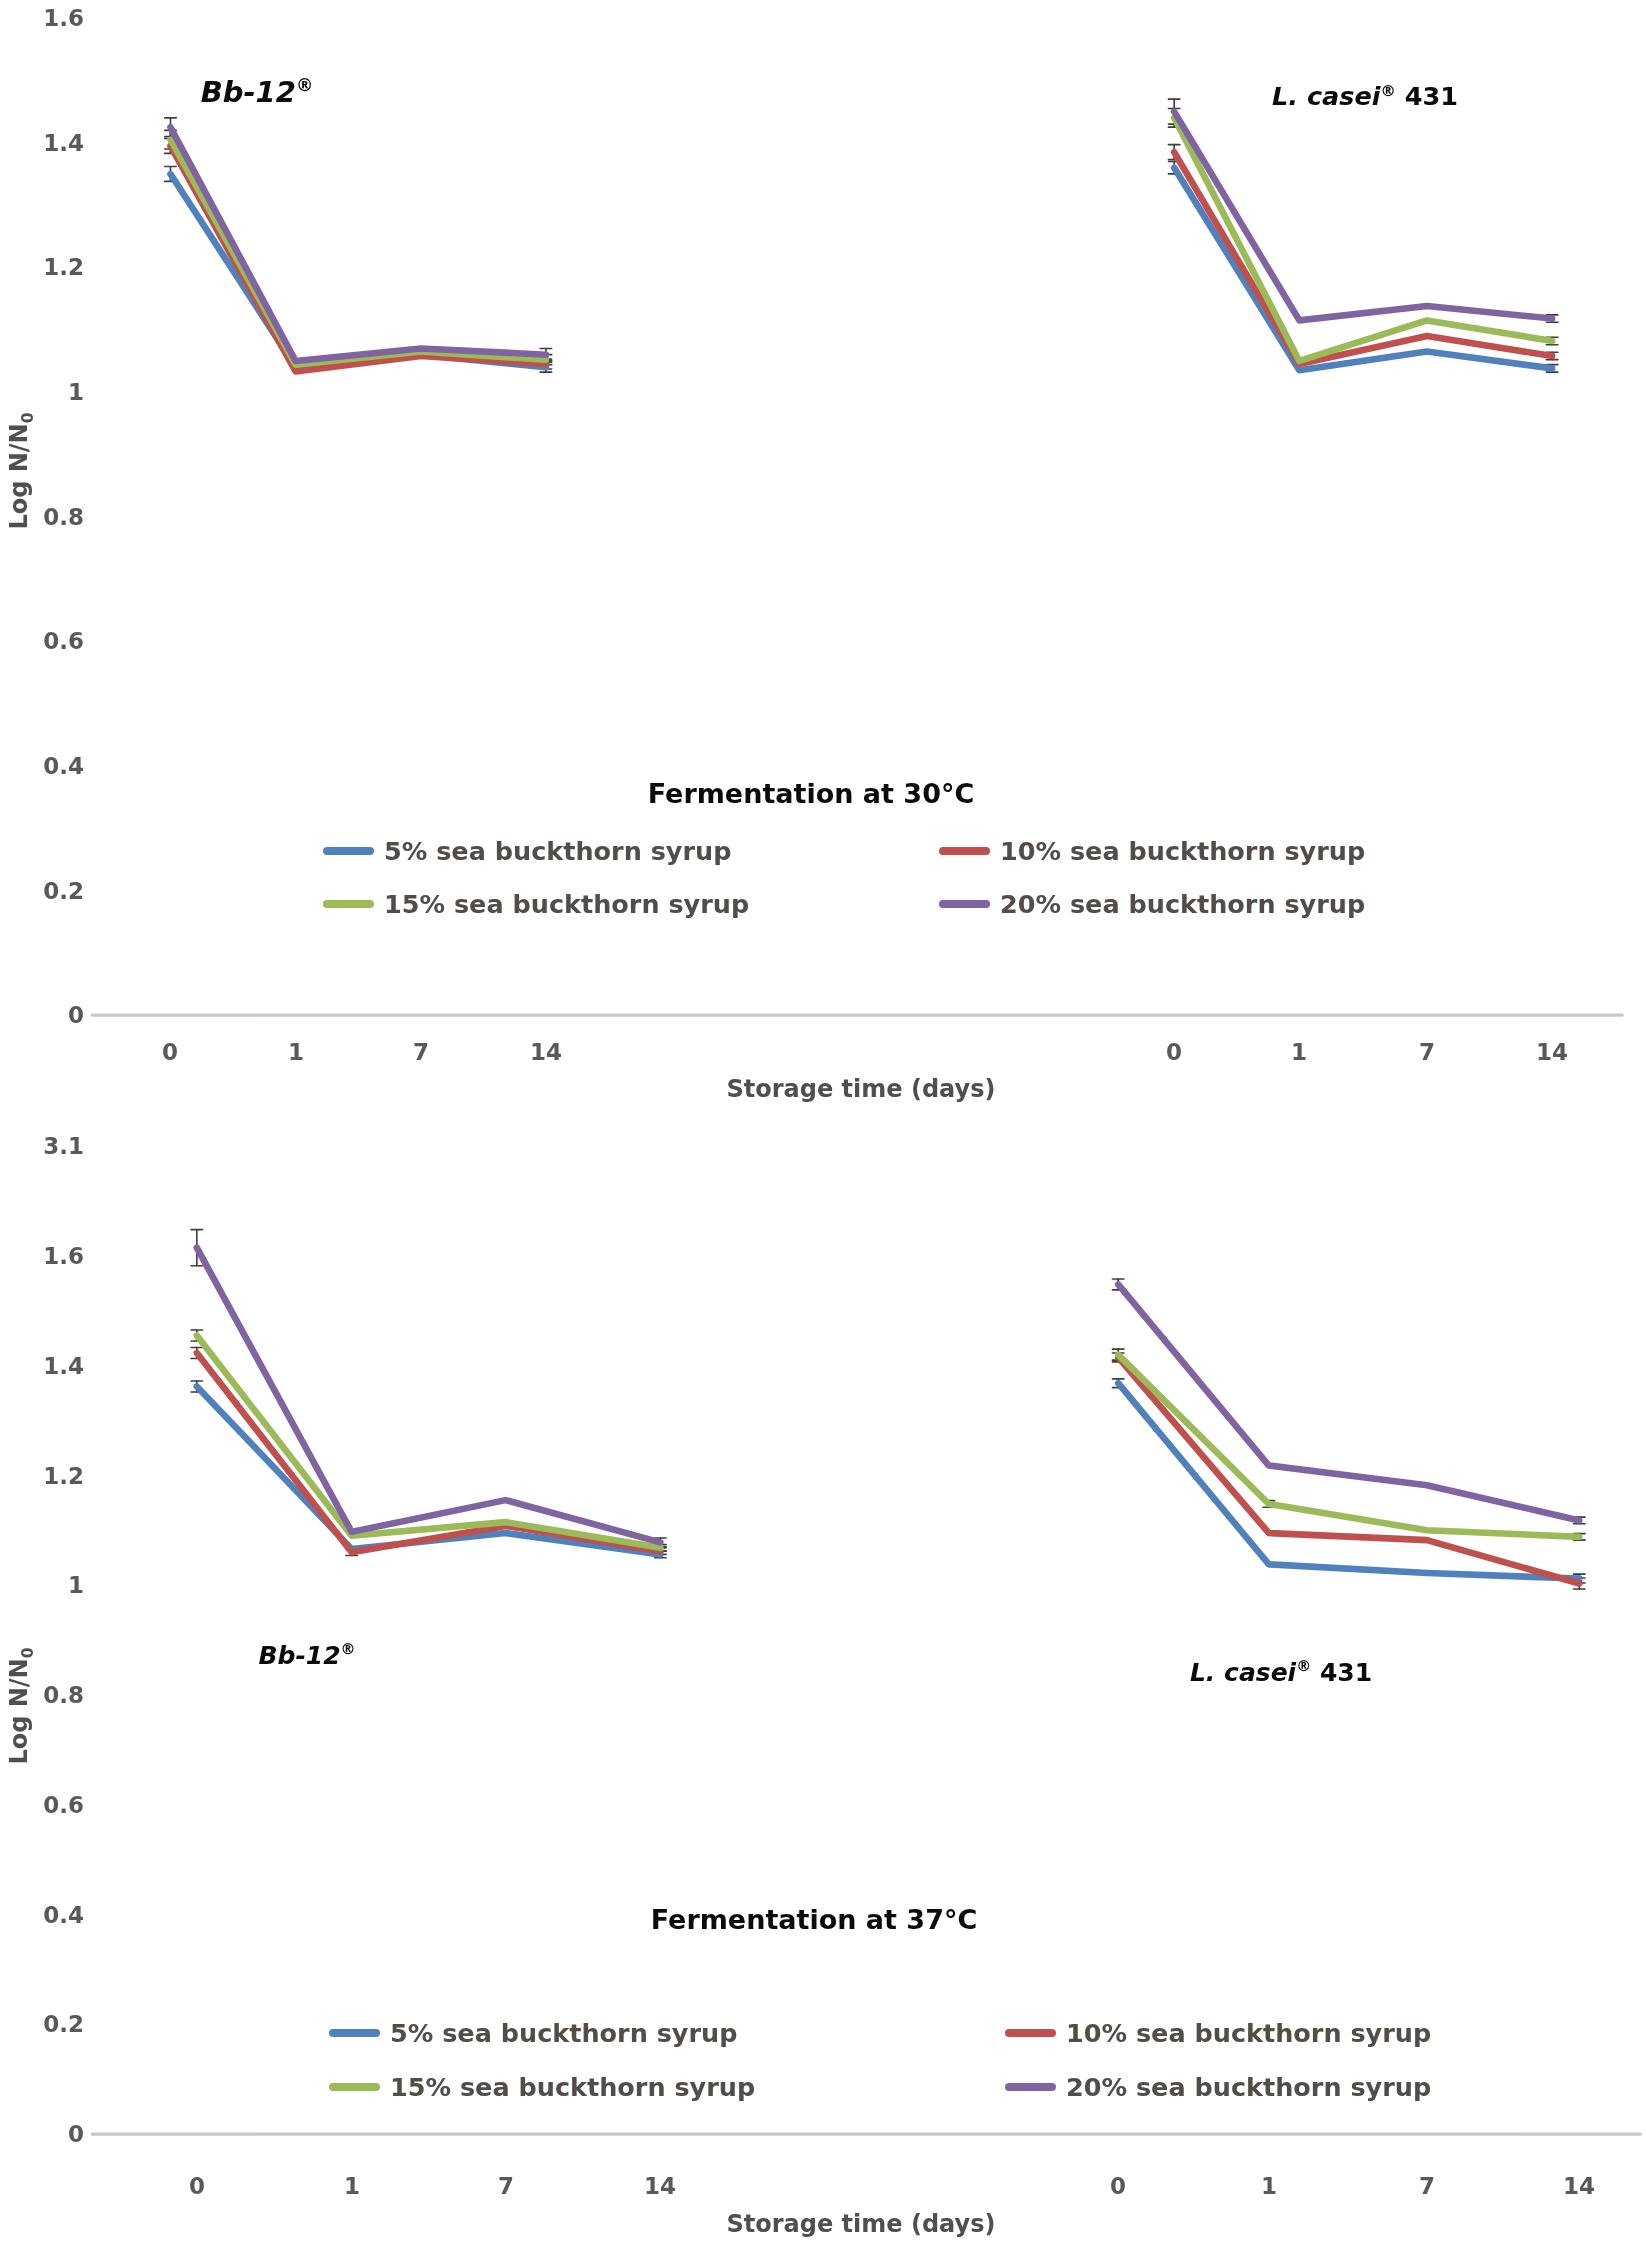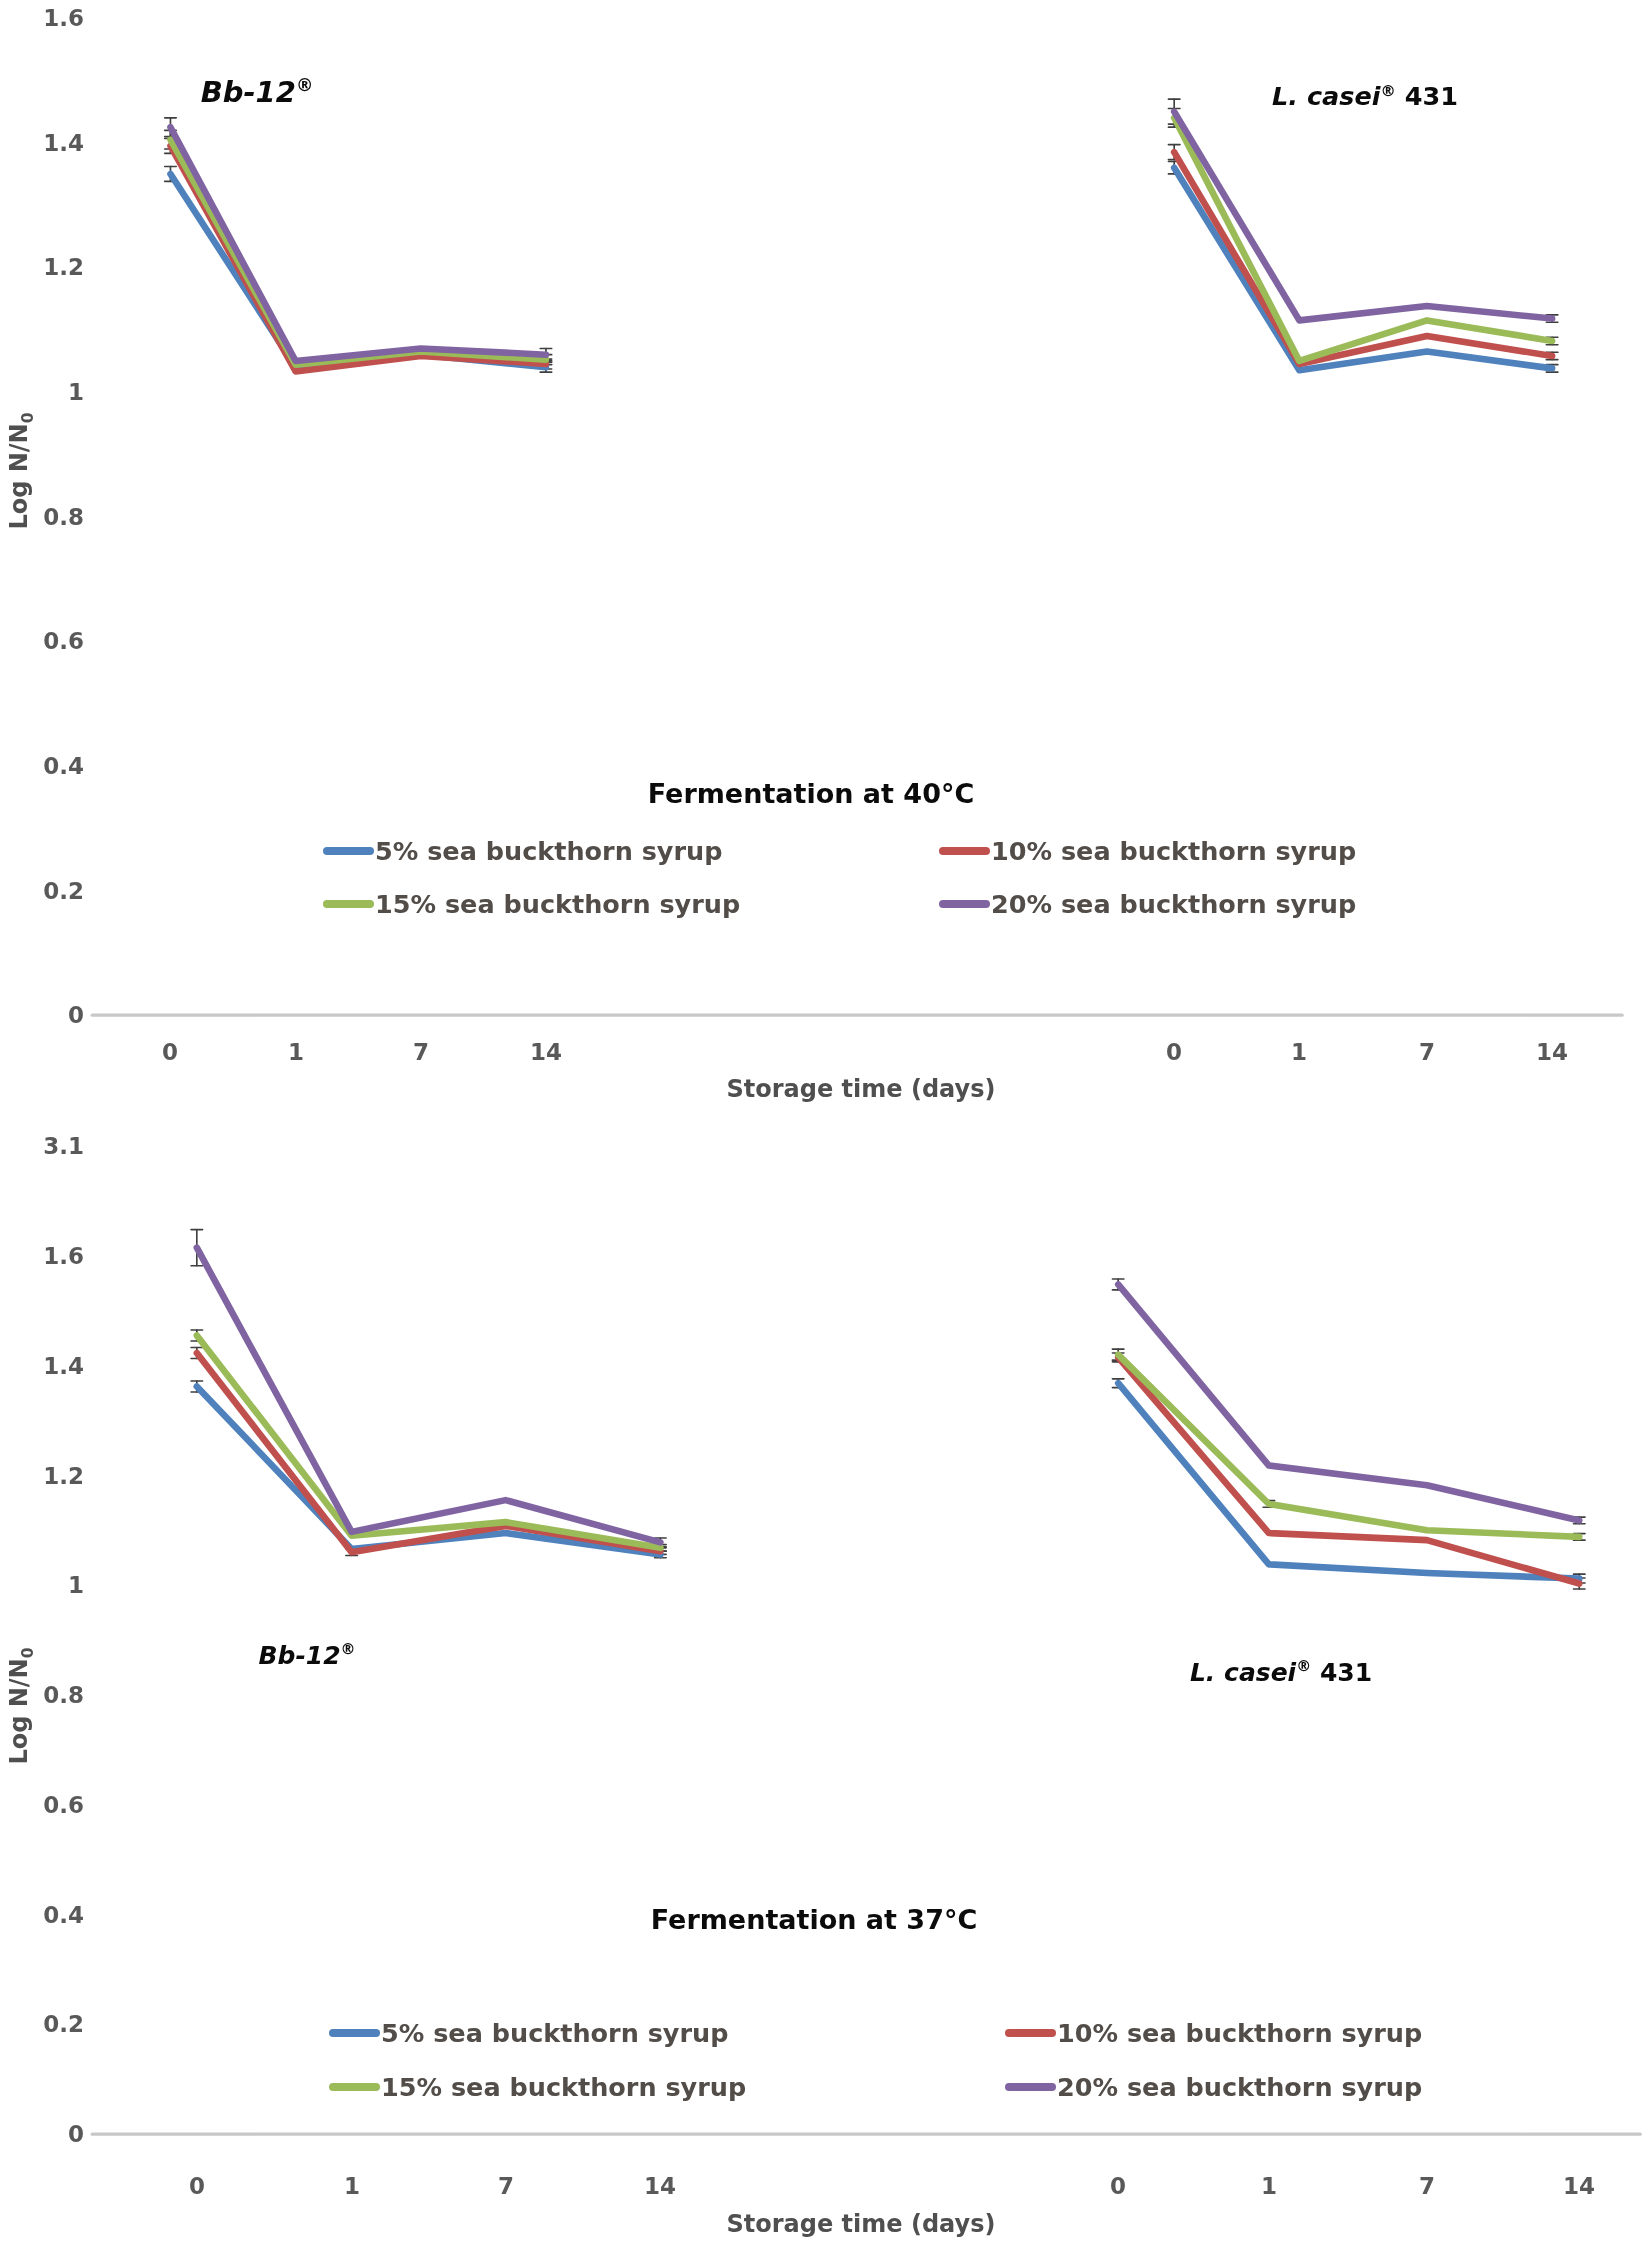--- a/index.html
+++ b/index.html
@@ -12,21 +12,21 @@
   .panel-title{font-weight:bold;color:#0b0b0b;}
   .panel-title .main{font-style:italic;}
   .panel-title sup{font-size:60%;}
   .axis-title{font-size:24px;font-weight:bold;color:#4f4f4f;}
   .y-axis-title{transform:translate(-50%,-50%) rotate(-90deg);}
   .y-axis-title sub{font-size:65%;}
   .ytick{position:absolute;left:0;width:84px;text-align:right;font-size:23px;font-weight:bold;
          color:#595959;z-index:2;line-height:28px;}
   .xtick{position:absolute;width:74px;text-align:center;font-size:23px;font-weight:bold;
          color:#595959;z-index:2;line-height:28px;}
-  .legend-item{position:absolute;display:flex;align-items:center;gap:1px;z-index:2;}
+  .legend-item{position:absolute;display:flex;align-items:center;gap:10px;z-index:2;}
   .legend-swatch{display:inline-block;width:51px;height:7.4px;border-radius:4.1px;flex:0 0 auto;}
   .legend-label{font-size:25.5px;font-weight:bold;color:#524d48;white-space:nowrap;}
 </style>
 </head>
 <body>
 
 <div id="page">
   <svg id="chart-svg" width="1646" height="2261" viewBox="0 0 1999 2746">
       <line x1="112" y1="1233" x2="1970" y2="1233" stroke="#C8C8C8" stroke-width="4" stroke-linecap="round"></line>
       <line x1="207" y1="202.166" x2="207" y2="220.334" stroke="#3F3F3F" stroke-width="2" stroke-linecap="round"></line>
@@ -149,21 +149,21 @@
       <polyline points="1358,1645.3 1541,1826.6 1733,1858.5 1918,1866.5" fill="none" stroke="#9BBB59" stroke-width="8" stroke-linecap="round" stroke-linejoin="round"></polyline>
       <polyline points="1358,1560.0 1541,1779.9 1733,1803.9 1918,1846.6" fill="none" stroke="#8064A2" stroke-width="8" stroke-linecap="round" stroke-linejoin="round"></polyline>
     </svg>
 
   <div class="txt y-axis-title axis-title" style="left:21.4px;top:471px;"><span>Log N/N</span><sub>0</sub></div>
 
   <div class="txt center panel-title" style="left:257px;top:92px;font-size:29px;"><span class="main">Bb-12</span><sup>®</sup><span></span></div>
 
   <div class="txt center panel-title" style="left:1365px;top:96px;font-size:25.5px;"><span class="main">L. casei</span><sup>®</sup><span> 431</span></div>
 
-  <div class="txt center chart-title" style="left:811px;top:793px;">Fermentation at 40°C</div>
+  <div class="txt center chart-title" style="left:811px;top:793px;">Fermentation at 30°C</div>
 
   <div class="legend-item" style="left:323px;top:836px;">
     <span class="legend-swatch" style="background-color: rgb(79, 129, 189);"></span>
     <span class="legend-label">5% sea buckthorn syrup</span>
   </div>
   <div class="legend-item" style="left:939px;top:836px;">
     <span class="legend-swatch" style="background-color: rgb(192, 80, 77);"></span>
     <span class="legend-label">10% sea buckthorn syrup</span>
   </div>
   <div class="legend-item" style="left:323px;top:889px;">

